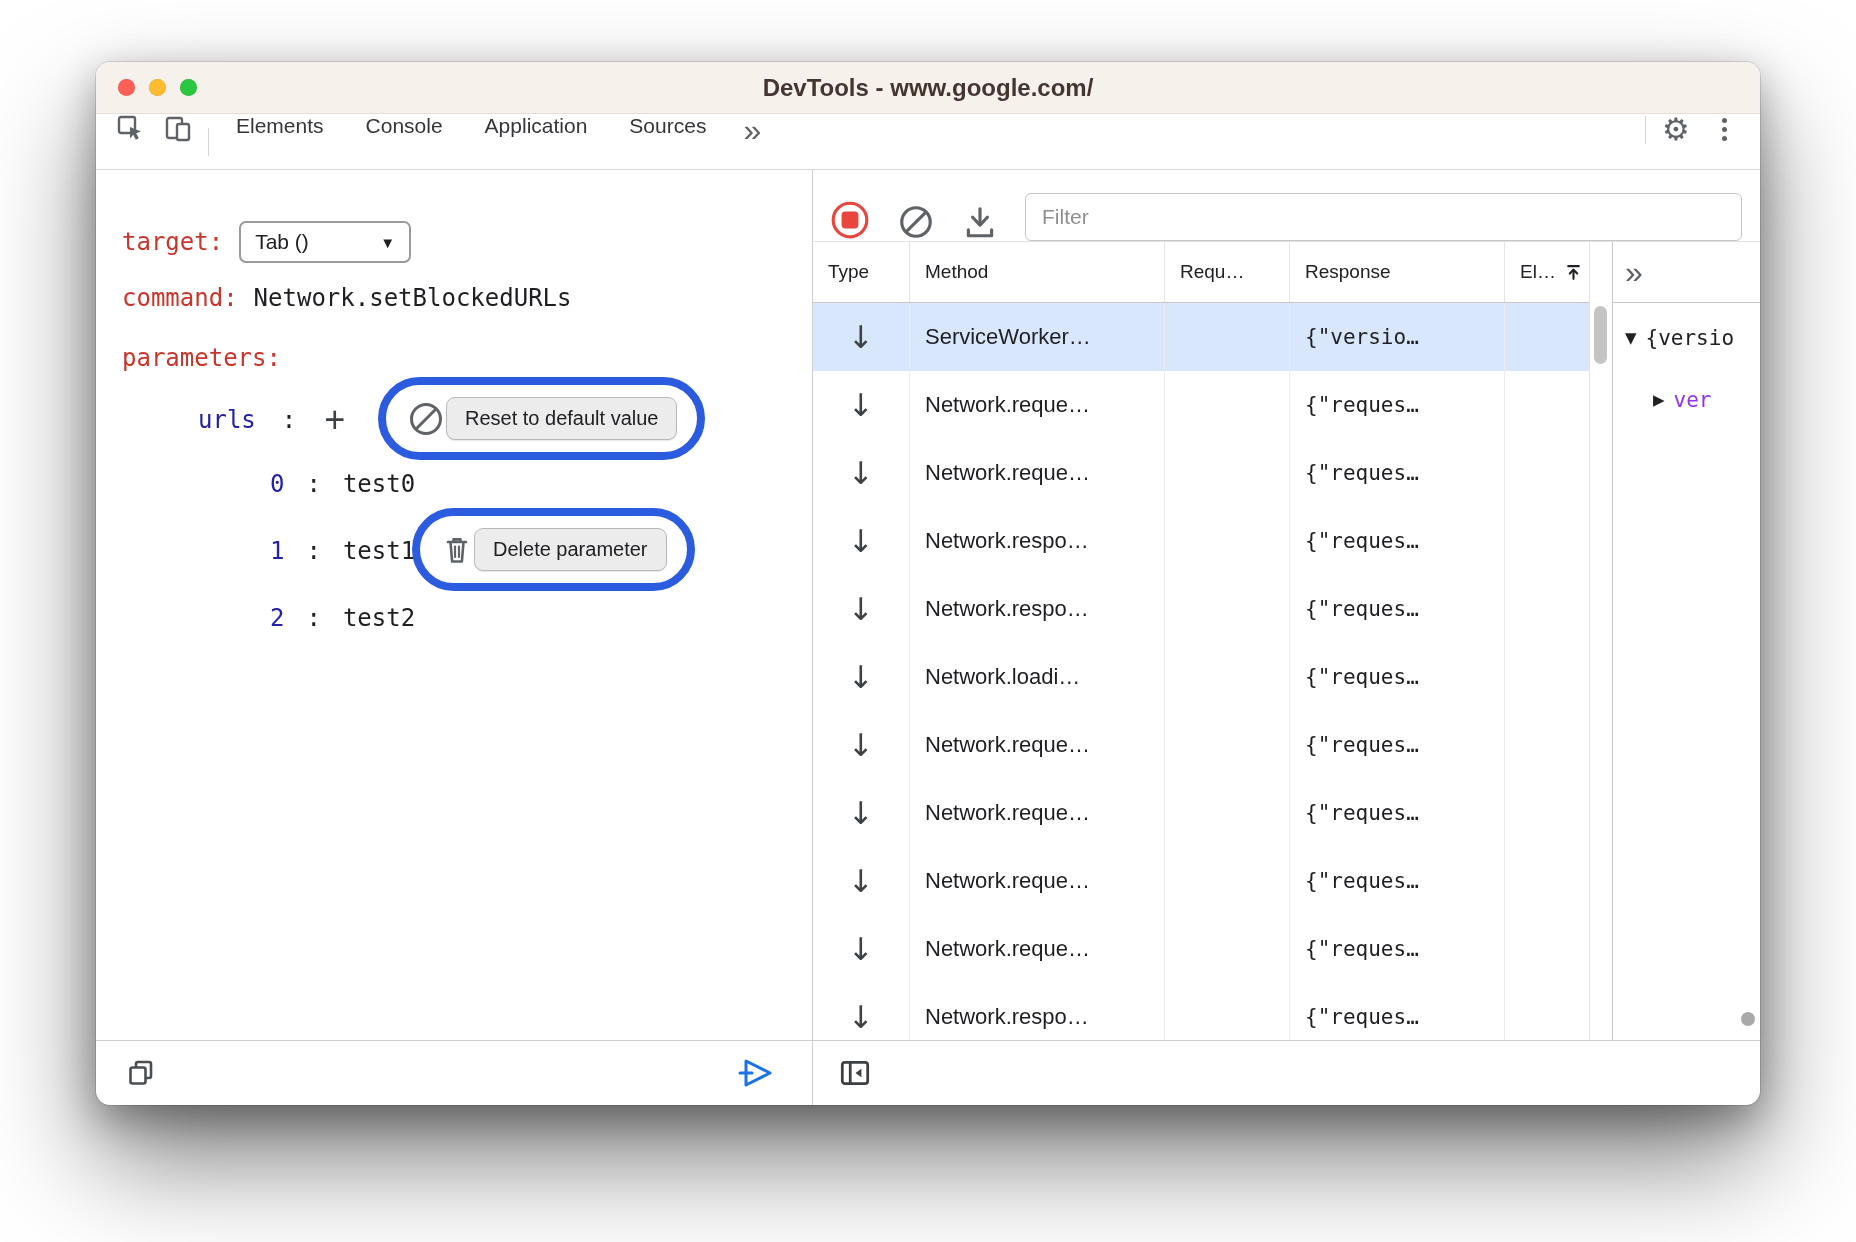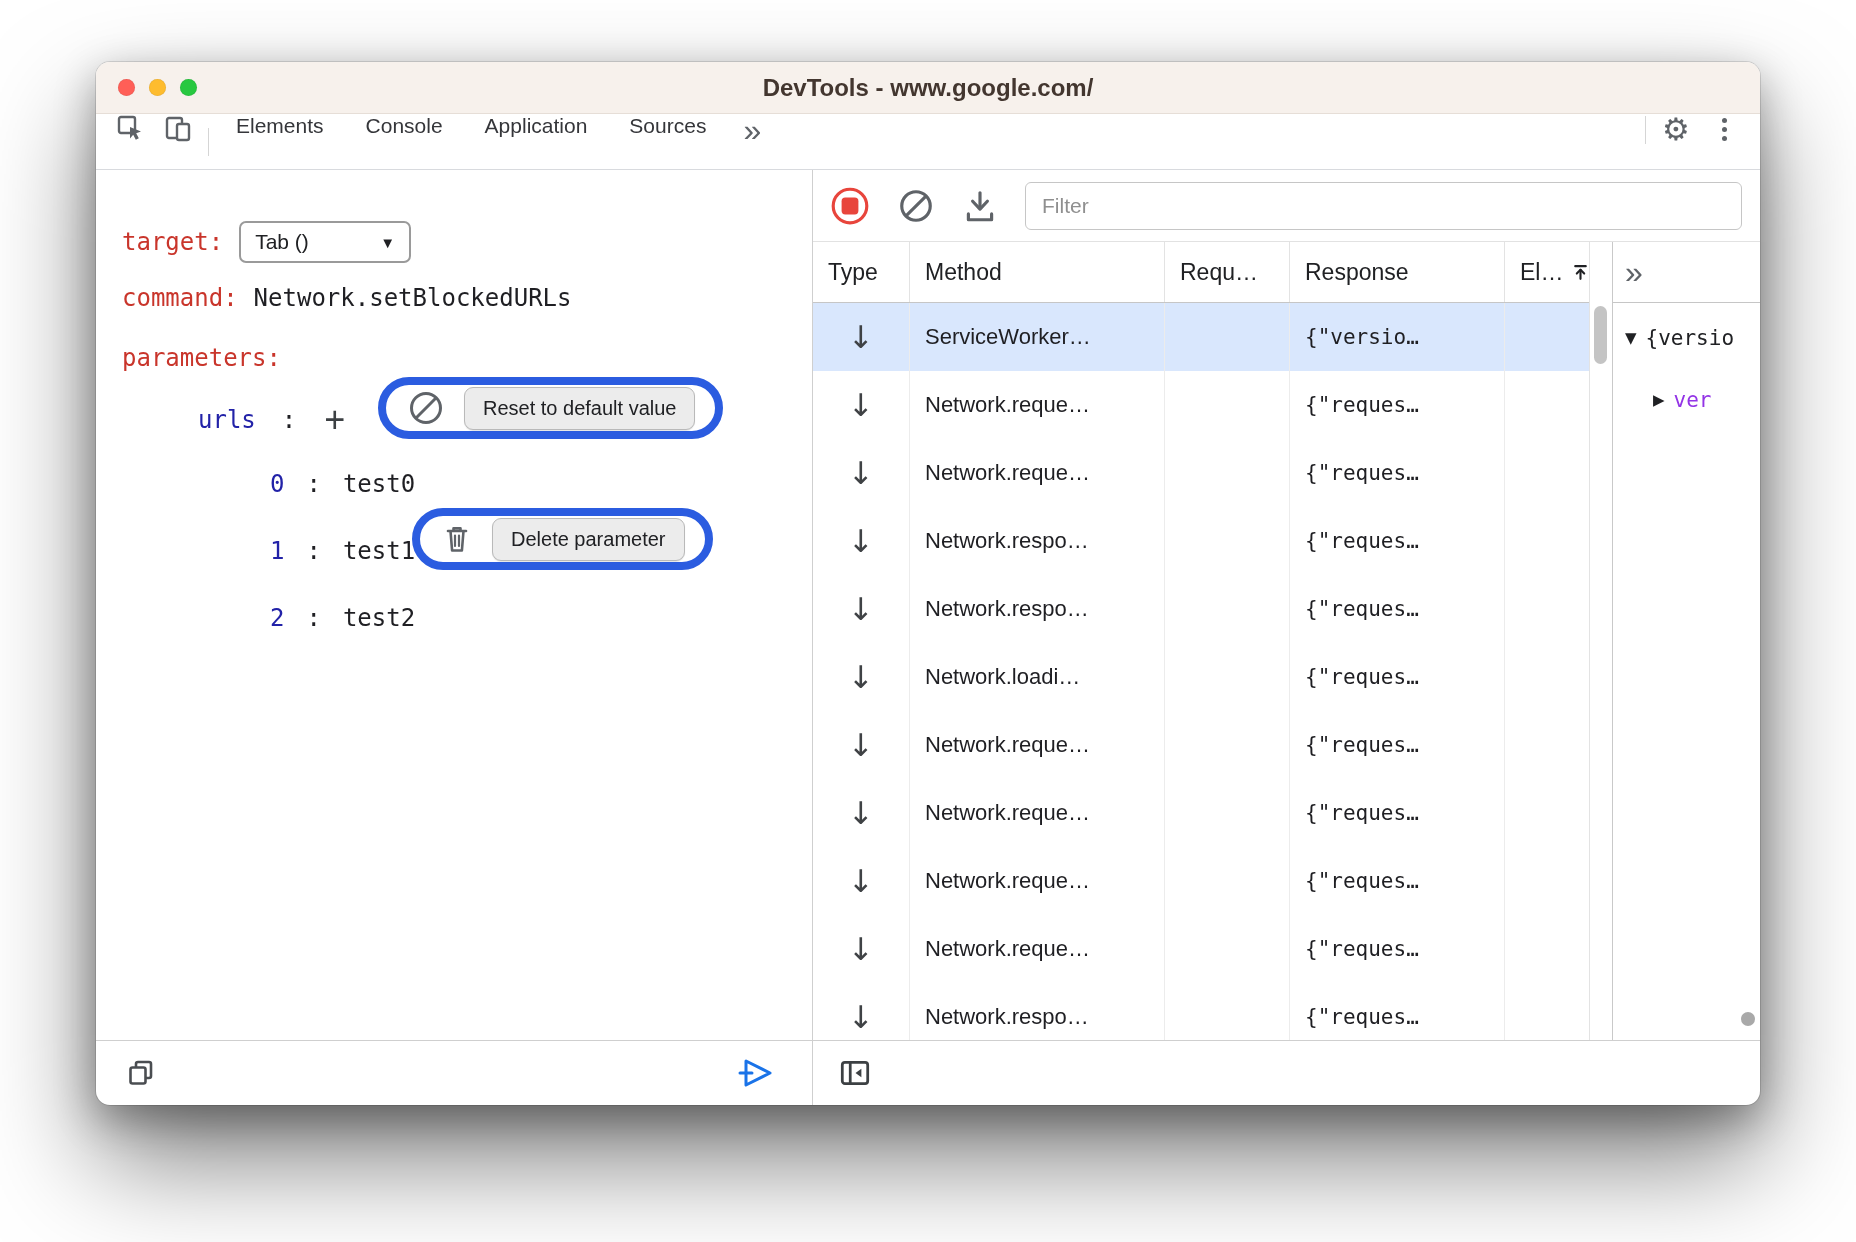--- a/index.html
+++ b/index.html
@@ -59,48 +59,48 @@
   .idx { margin-left:174px; }
   .p-colon { margin-left:22px; }
   .p-val { margin-left:22px; }
 
   .dropdown { display:inline-flex; align-items:center; justify-content:space-between; width:172px; height:42px;
               background:#fff; border:2px solid #9a9a9a; border-radius:7px; padding:0 14px;
               font-family:"Liberation Sans",sans-serif; font-size:21px; color:#202124; }
   .dd-arrow { font-size:15px; color:#202124; }
 
   
-  .callout { position:absolute; height:62px; border:8px solid #2b5ce0; border-radius:43px;
-             display:flex; align-items:center; gap:18px; padding:0 20px; background:transparent; }
+  .callout { position:absolute; height:83px; border:8px solid #2b5ce0; border-radius:43px;
+             display:flex; align-items:center; gap:0; padding:0 20px; background:transparent; }
   .callout.reset  { left:282px; top:207px; }
   .callout.delete { left:316px; top:338px; }
   .co-btn { background:#ececec; border:1px solid #b9b9b9; border-radius:9px; font-size:20px; color:#202124;
             padding:9px 18px; font-family:"Liberation Sans",sans-serif; white-space:nowrap;
             box-shadow:0 1px 1px rgba(0,0,0,.10); }
   .co-icon-btn { background:none; border:none; display:flex; align-items:center; }
 
   
   .panel-bottombar { flex:0 0 65px; border-top:1px solid #cfcfcf; display:flex; align-items:center; }
   .panel-bottombar.left { justify-content:space-between; padding:0 36px 0 30px; }
   .panel-bottombar.right { padding-left:24px; }
   .flat-btn { background:none; border:none; display:flex; align-items:center; justify-content:center; }
 
   
-  .net-toolbar { flex:0 0 72px; display:flex; align-items:center; padding:0 16px; gap:26px;
+  .net-toolbar { flex:0 0 72px; display:flex; align-items:flex-end; padding:0 16px; gap:26px;
                  border-bottom:1px solid #e2e2e2; }
   .filter-input { flex:1; height:48px; border:1px solid #c6c6c6; border-radius:6px; font-size:21px;
                   padding:0 16px; color:#202124; outline:none; background:#fff;
                   font-family:"Liberation Sans",sans-serif; margin-right:2px; }
   .filter-input::placeholder { color:#8f8f8f; }
 
   
   .grid-area { flex:1; display:flex; min-height:0; }
   .dg { width:777px; border-right:1px solid #e3e3e3; display:flex; flex-direction:column; overflow:hidden; }
   .dg-head { flex:0 0 61px; display:grid; grid-template-columns:97px 255px 125px 215px 85px;
-             border-bottom:1px solid #c6c6c6; font-size:23px; color:#202124; }
+             border-bottom:1px solid #c6c6c6; font-size:19px; color:#202124; }
   .dg-head > div { display:flex; align-items:center; height:100%; padding-left:15px;
                    border-right:1px solid #e3e3e3; gap:8px; overflow:hidden; white-space:nowrap; }
   .dg-head > div:last-child { border-right:none; }
   .dg-body { flex:1; overflow:hidden; }
   .dgrow { display:grid; grid-template-columns:97px 255px 125px 215px 85px; height:68px; }
   .dgrow.selected { background:#d9e7fd; }
   .dgrow > div { height:100%; display:flex; align-items:center; border-right:1px solid #ececec; overflow:hidden; }
   .dgrow > div:last-child { border-right:none; }
   .cell-type { justify-content:center; }
   .arrow-glyph { font-size:31px; color:#3f4245; line-height:1; font-family:"DejaVu Sans",sans-serif; }

